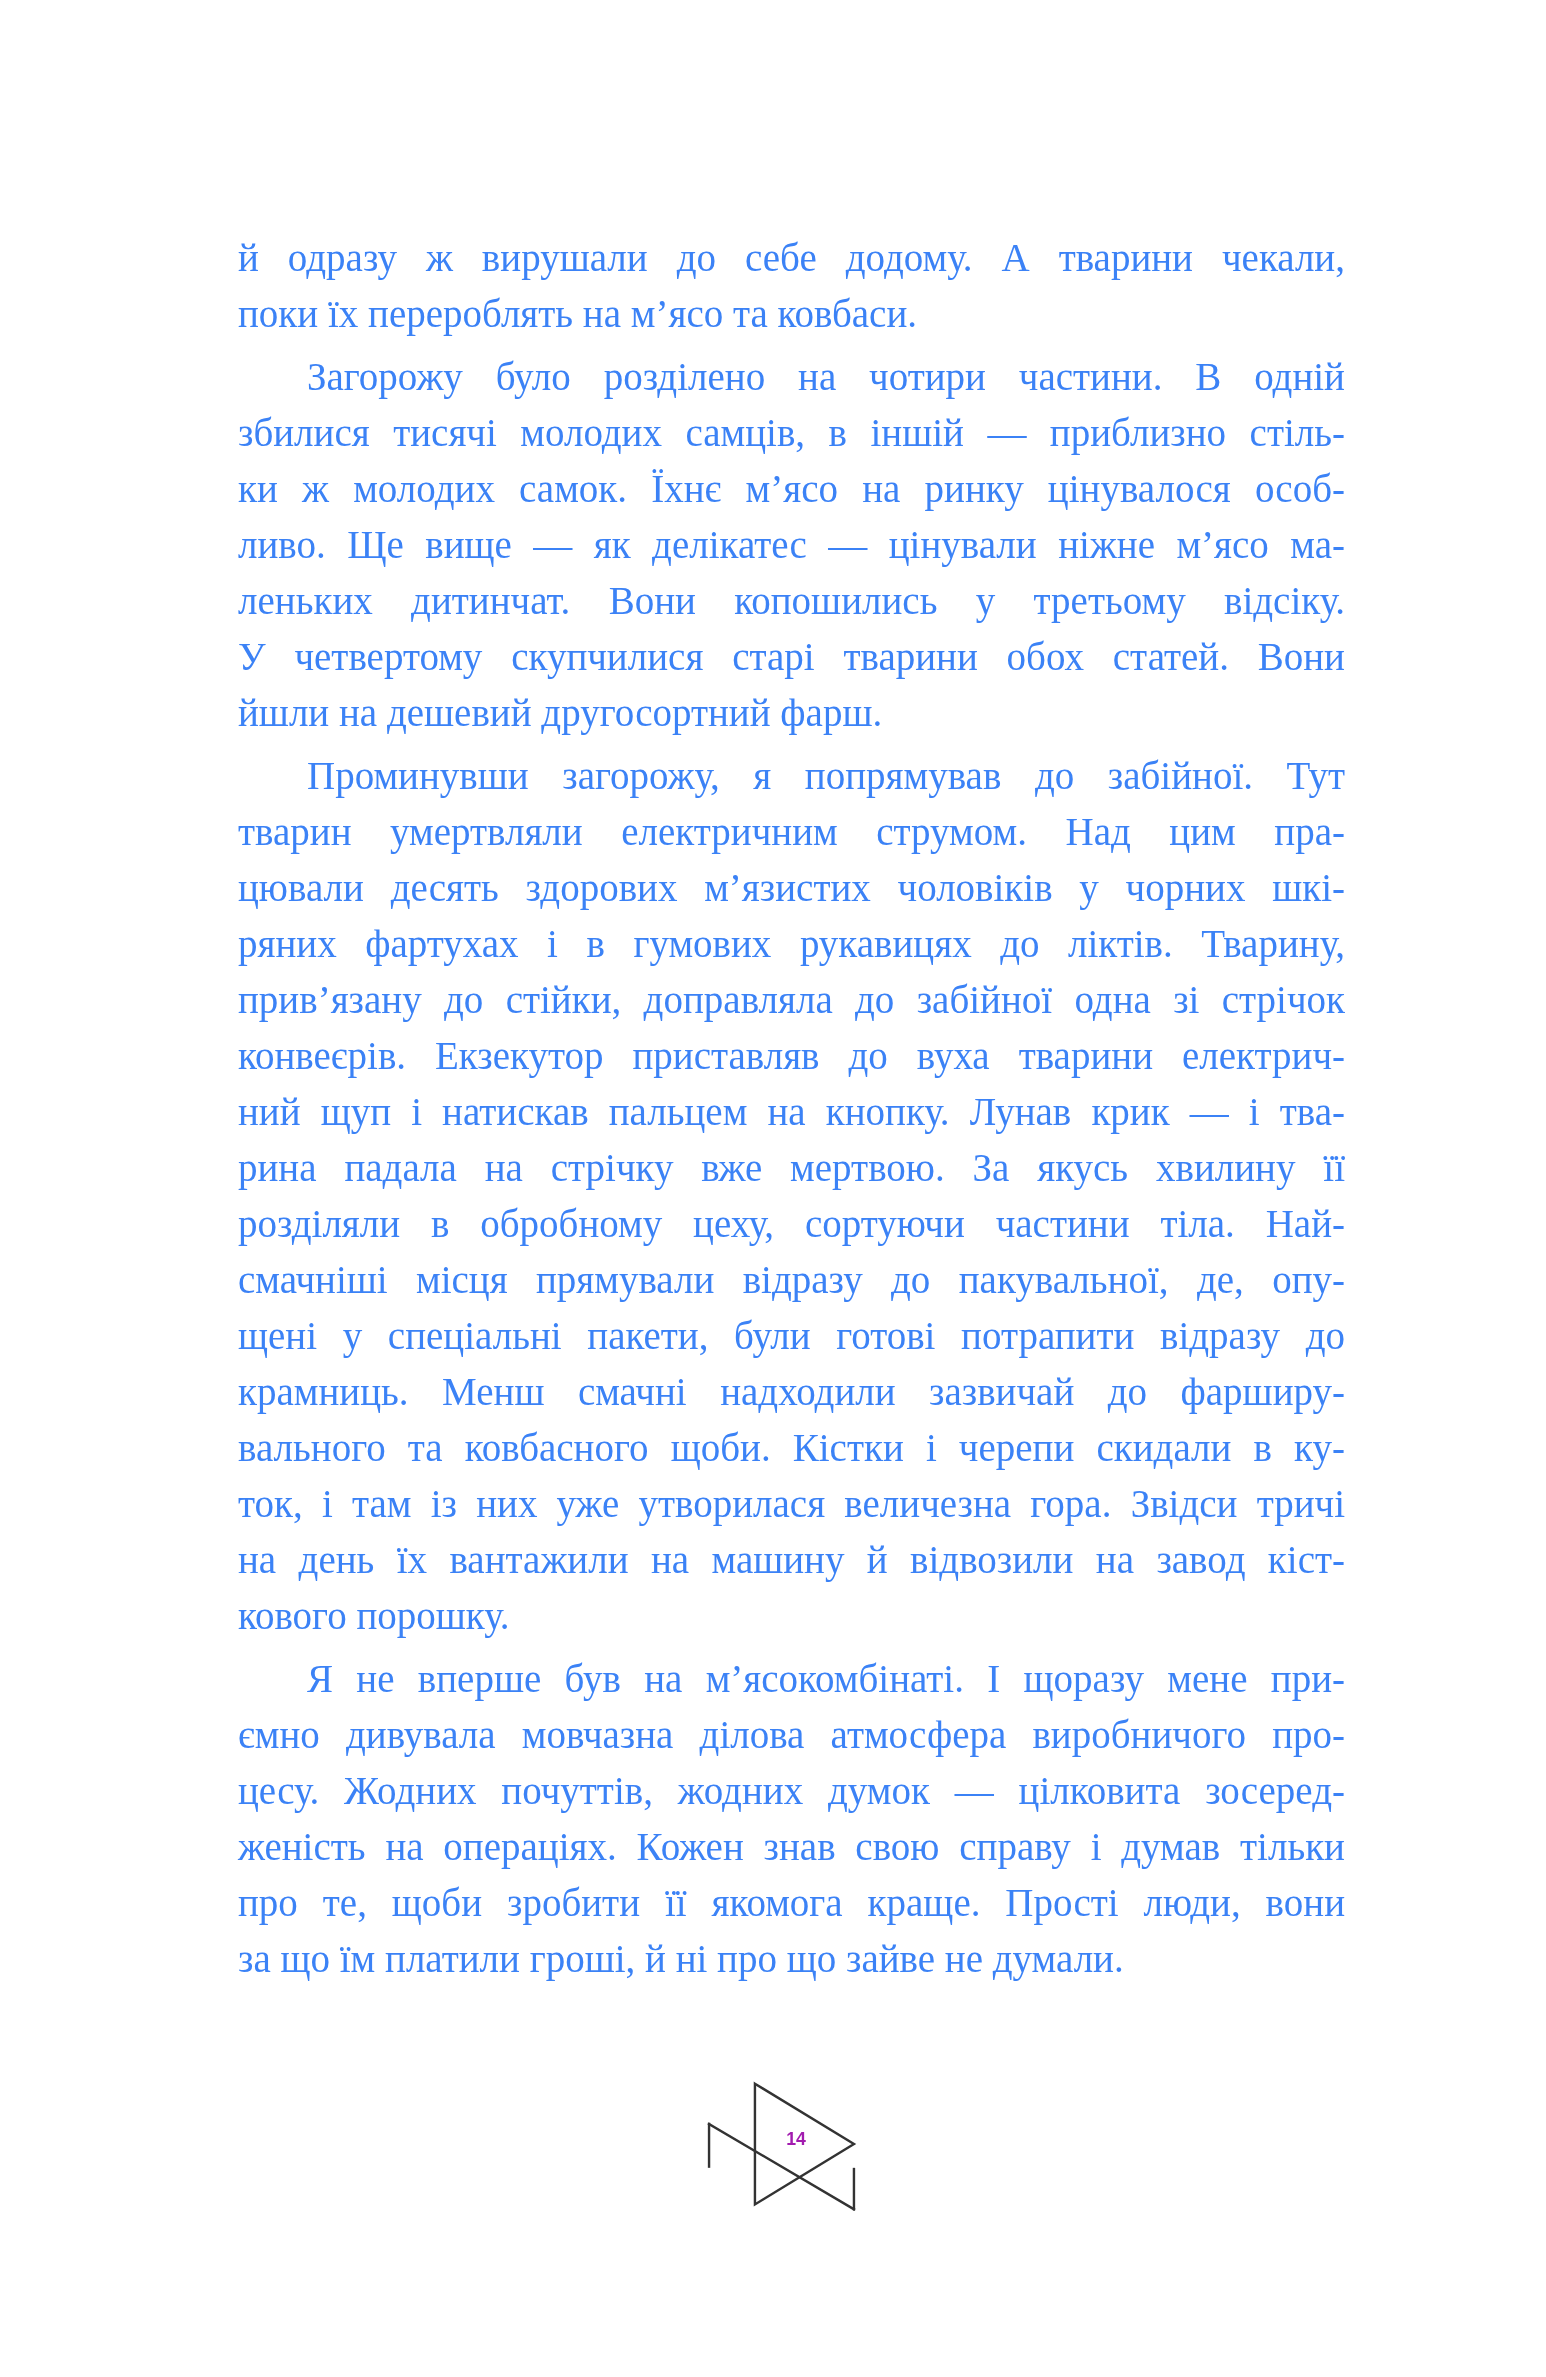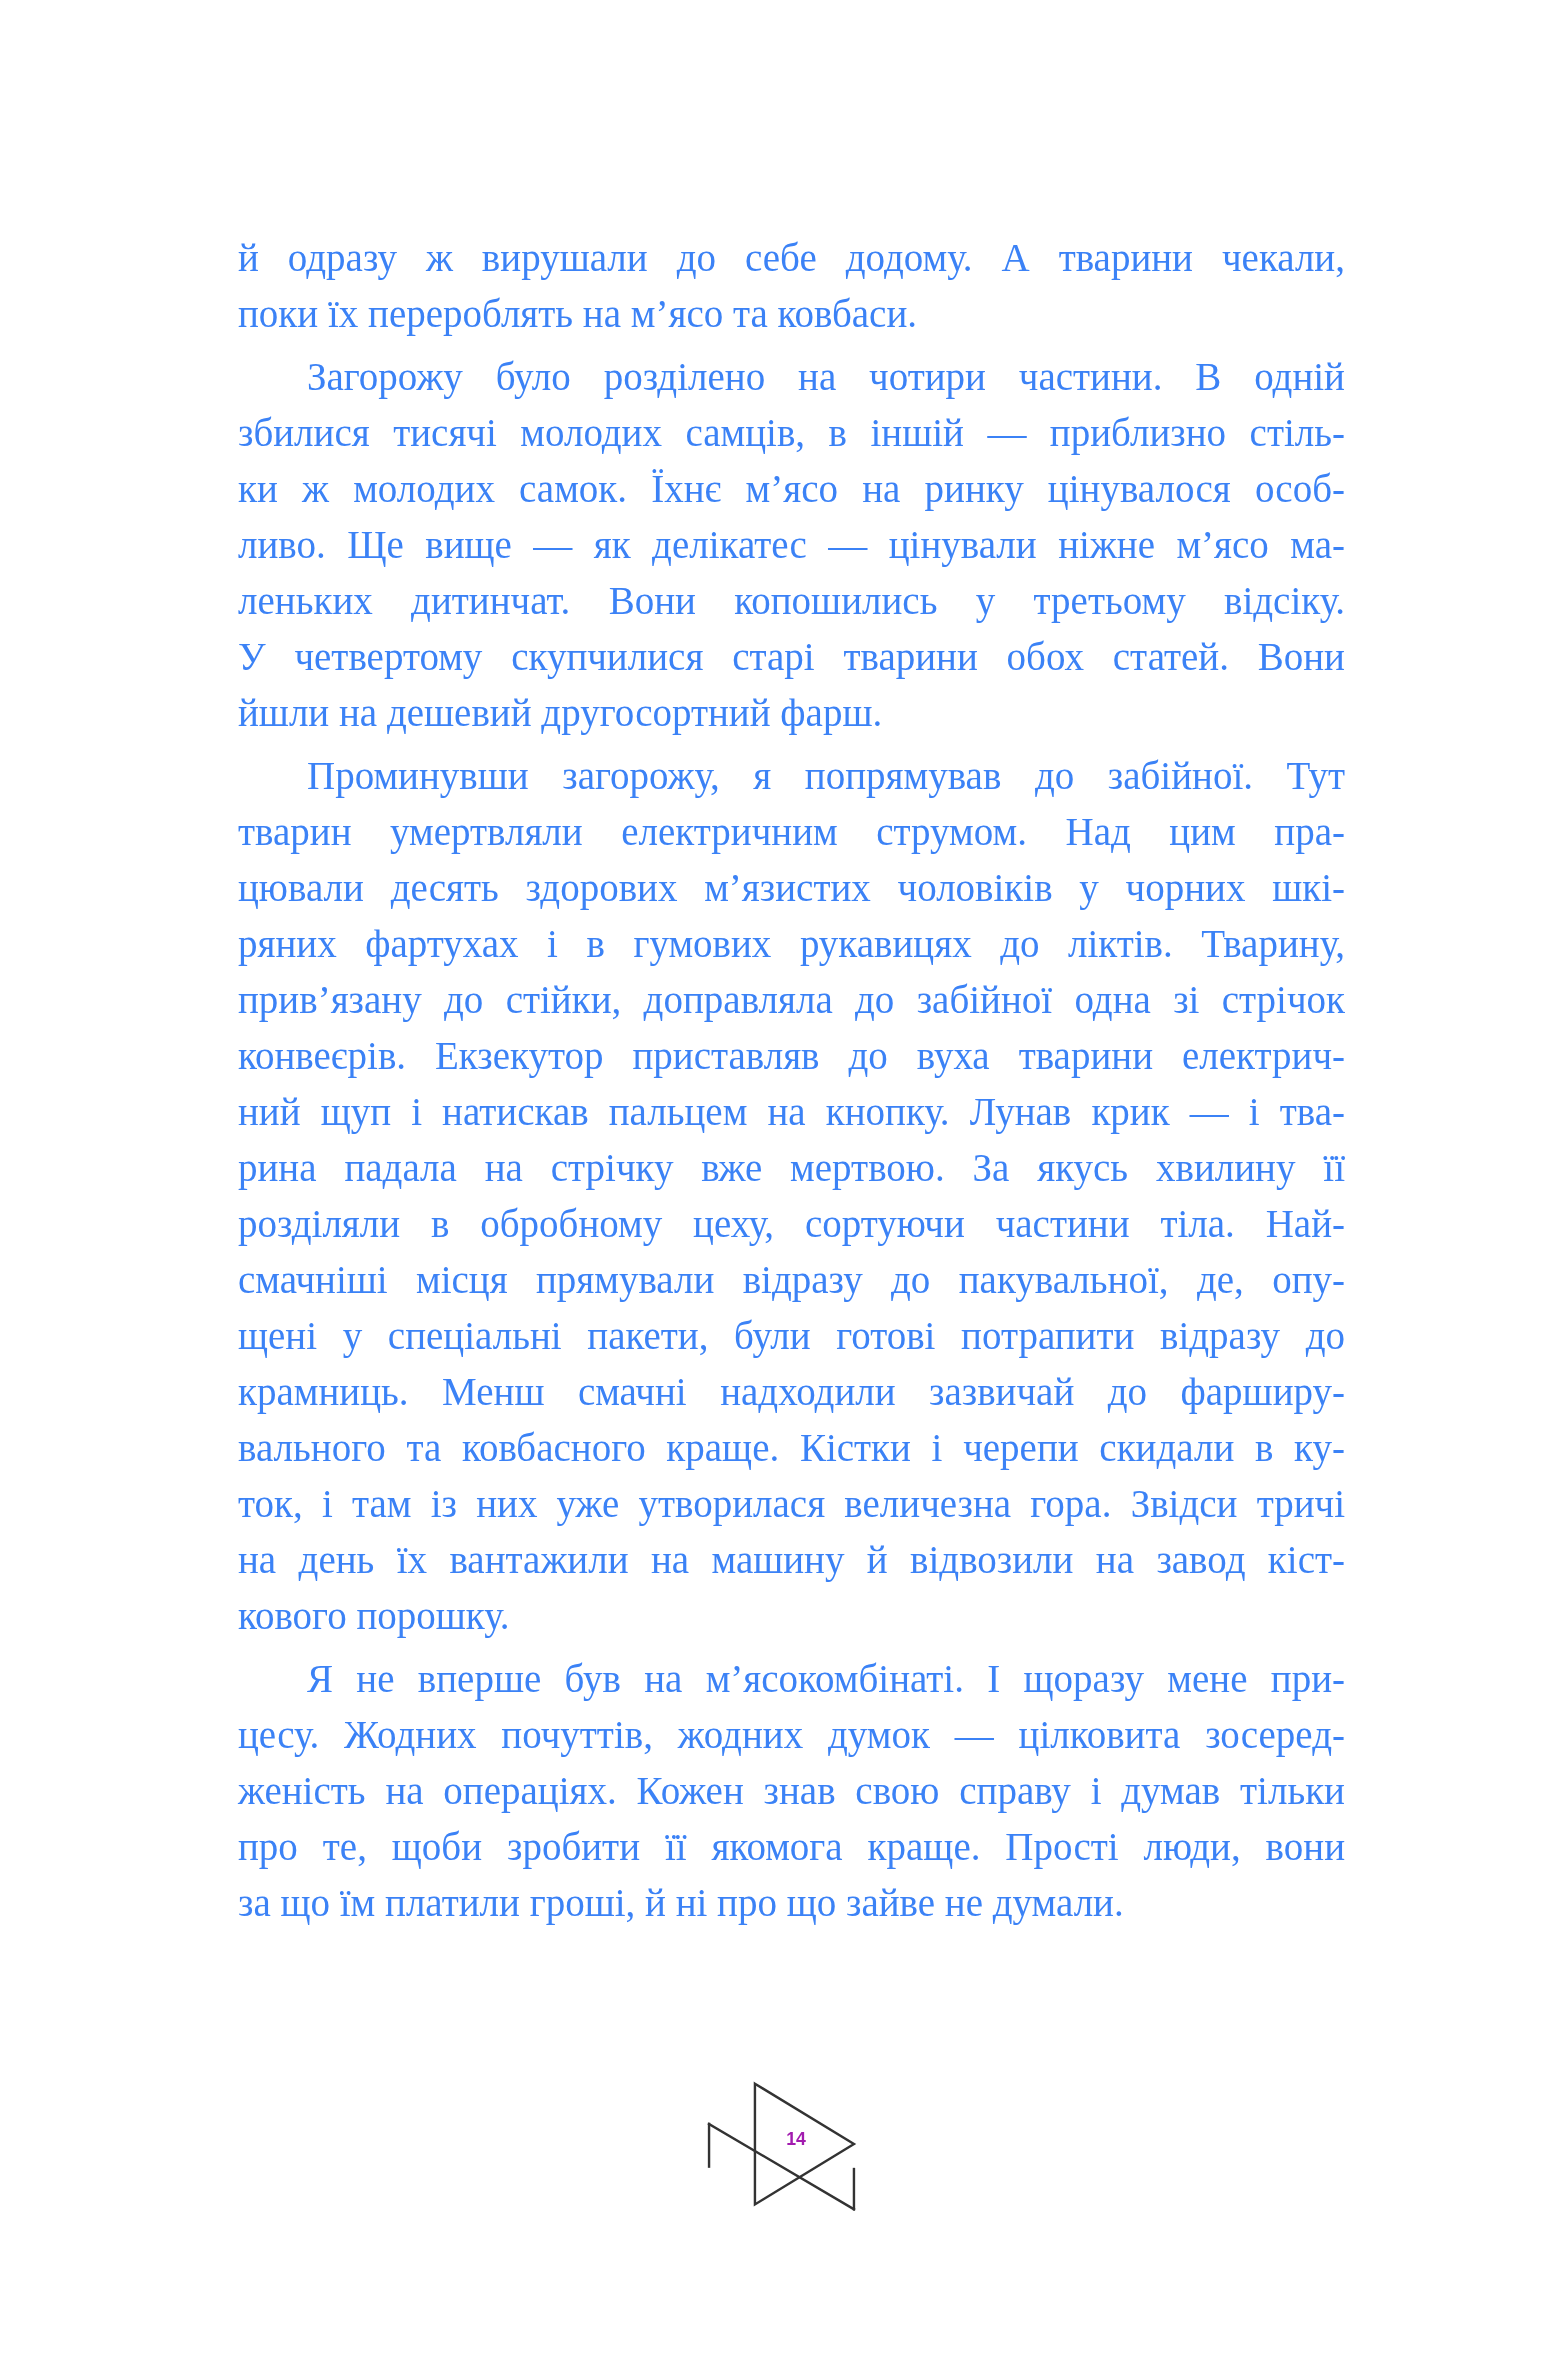--- a/index.html
+++ b/index.html
@@ -135,34 +135,37 @@
       <div class="line">
           <span style="white-space: normal; display: block; text-align: justify; text-align-last: justify;">смачніші місця прямували відразу до пакувальної, де, опу-</span>
         </div>
       <div class="line">
           <span style="white-space: normal; display: block; text-align: justify; text-align-last: justify;">щені у спеціальні пакети, були готові потрапити відразу до</span>
         </div>
       <div class="line">
           <span style="white-space: normal; display: block; text-align: justify; text-align-last: justify;">крамниць. Менш смачні надходили зазвичай до фарширу-</span>
         </div>
       <div class="line">
-          <span style="white-space: normal; display: block; text-align: justify; text-align-last: justify;">вального та ковбасного краще. Кістки і черепи скидали в ку-</span>
+          <span style="white-space: normal; display: block; text-align: justify; text-align-last: justify;">вального та ковбасного щоби. Кістки і черепи скидали в ку-</span>
         </div>
       <div class="line">
           <span style="white-space: normal; display: block; text-align: justify; text-align-last: justify;">ток, і там із них уже утворилася величезна гора. Звідси тричі</span>
         </div>
       <div class="line">
           <span style="white-space: normal; display: block; text-align: justify; text-align-last: justify;">на день їх вантажили на машину й відвозили на завод кіст-</span>
         </div>
       <div class="line last"><span style="white-space: nowrap; text-align: right;">кового порошку.</span></div>
     </div>
 
     <div>
       <div class="line indent">
           <span style="white-space: normal; display: block; text-align: justify; text-align-last: justify;">Я не вперше був на м’ясокомбінаті. І щоразу мене при-</span>
+        </div>
+      <div class="line">
+          <span style="white-space: normal; display: block; text-align: justify; text-align-last: justify;">ємно дивувала мовчазна ділова атмосфера виробничого про-</span>
         </div>
       <div class="line">
           <span style="white-space: normal; display: block; text-align: justify; text-align-last: justify;">цесу. Жодних почуттів, жодних думок — цілковита зосеред-</span>
         </div>
       <div class="line">
           <span style="white-space: normal; display: block; text-align: justify; text-align-last: justify;">женість на операціях. Кожен знав свою справу і думав тільки</span>
         </div>
       <div class="line">
           <span style="white-space: normal; display: block; text-align: justify; text-align-last: justify;">про те, щоби зробити її якомога краще. Прості люди, вони</span>
         </div>

